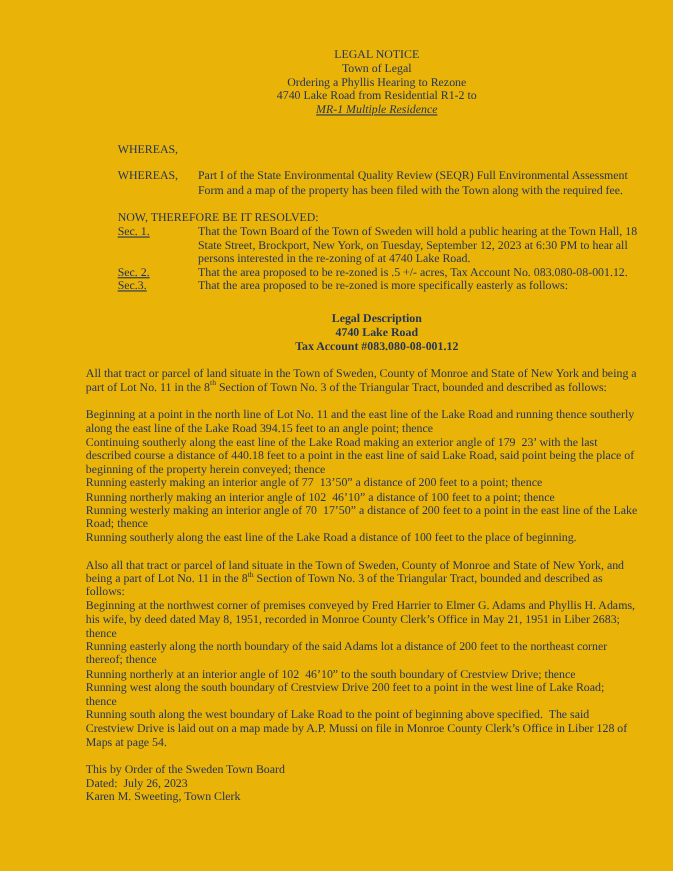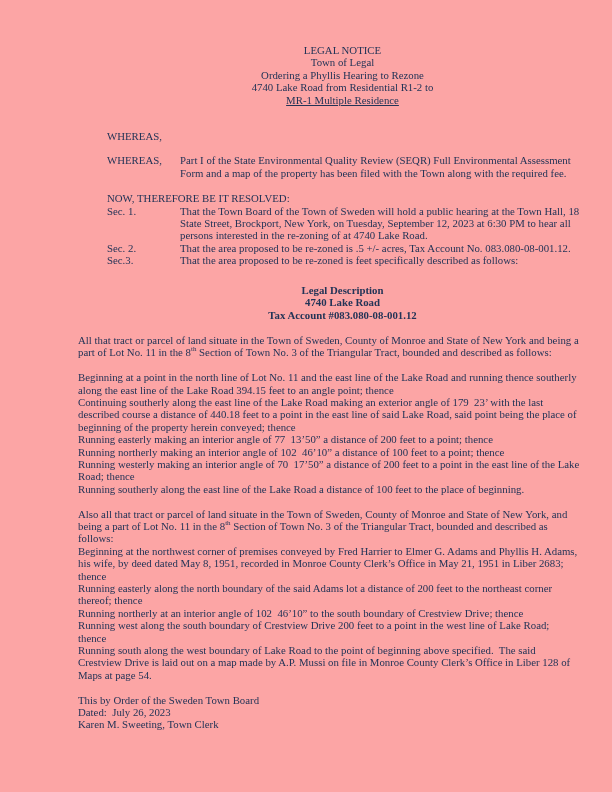--- a/index.html
+++ b/index.html
@@ -1,46 +1,46 @@
 <!DOCTYPE html>
 <html><head>
 <meta charset="utf-8">
 <style>
   html, body { margin: 0; padding: 0; background: #ffffff; }
   .page {
     position: relative;
     width: 612px;
     height: 792px;
-    background: #fca5a5;
+    background: #eab308;
     font-family: "Liberation Serif", serif;
     font-size: 10.8px;
     line-height: 12.4px;
     color: #233457;
     overflow: hidden;
   }
   .t { white-space: pre-wrap; }
   .header {
     margin: 44px 34px 0 107px;
     text-align: center;
   }
-  .u { text-decoration: underline; }
+  .u { text-decoration: underline; font-style: italic; }
   .whereas-section { margin-top: 24px; }
   .row {
     display: flex;
     margin-left: 107px;
     width: 473px;
     align-items: flex-start;
   }
   .row + .row { margin-top: 12px; }
   .row .label { width: 73px; flex: 0 0 73px; }
   .row .text { flex: 1; }
   .resolved-heading { margin: 13px 0 0 107px; }
   .sec-rows .row + .row { margin-top: 0; }
   .sec-rows .row:first-child { margin-top: 0; }
-  .sec-label { }
+  .sec-label { text-decoration: underline; }
   .legal-heading {
     margin: 17px 34px 0 107px;
     text-align: center;
     font-weight: bold;
   }
   .body-text { margin: 13px 32px 0 78px; width: 502px; }
   .body-text .para.gap { margin-top: 12.4px; }
   .footer { margin: 12.4px 32px 0 78px; }
   sup { font-size: 7px; line-height: 0; vertical-align: super; }
 </style>
@@ -73,21 +73,21 @@
     <div class="row">
       <div class="label t sec-label">Sec. 1.</div>
       <div class="text t">That the Town Board of the Town of Sweden will hold a public hearing at the Town Hall, 18 State Street, Brockport, New York, on Tuesday, September 12, 2023 at 6:30 PM to hear all persons interested in the re-zoning of at 4740 Lake Road.</div>
     </div>
     <div class="row">
       <div class="label t sec-label">Sec. 2.</div>
       <div class="text t">That the area proposed to be re-zoned is .5 +/- acres, Tax Account No. 083.080-08-001.12.</div>
     </div>
     <div class="row">
       <div class="label t sec-label">Sec.3.</div>
-      <div class="text t">That the area proposed to be re-zoned is feet specifically described as follows:</div>
+      <div class="text t">That the area proposed to be re-zoned is more specifically easterly as follows:</div>
     </div>
   </div>
 
   <div class="legal-heading">
     <div class="t">Legal Description</div>
     <div class="t">4740 Lake Road</div>
     <div class="t">Tax Account #083.080-08-001.12</div>
   </div>
 
   <div class="body-text">

